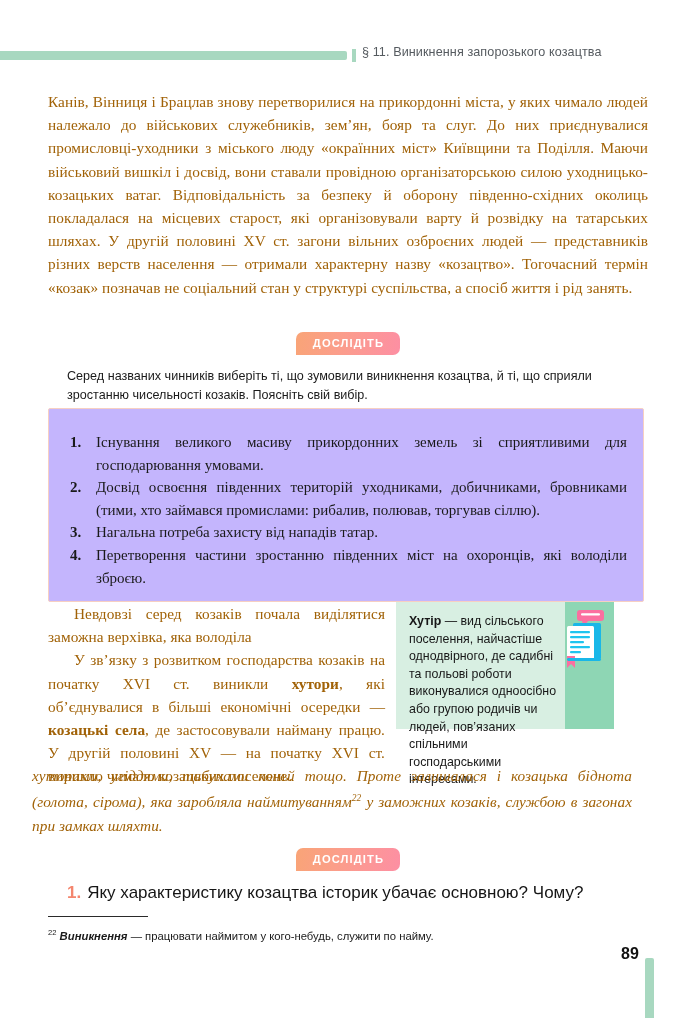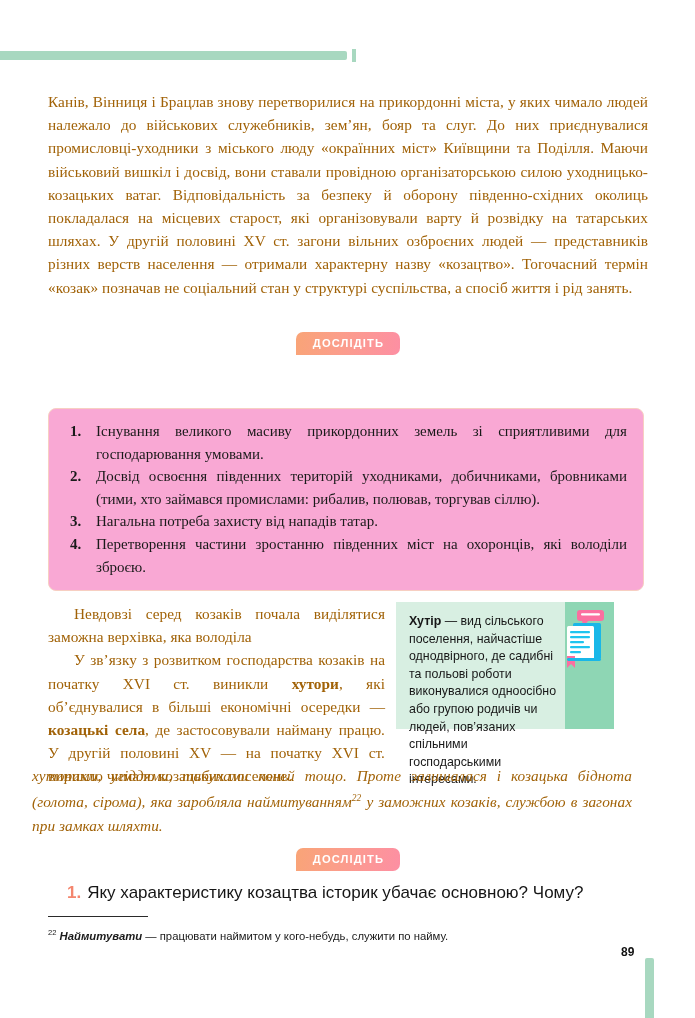--- a/index.html
+++ b/index.html
@@ -110,23 +110,23 @@
   }
 
   
   .list-box {
     position: absolute;
     left: 48px;
     top: 408px;
     width: 596px;
     box-sizing: border-box;
     border: 1.3px solid #f7cfc2;
-    border-radius: 8px;
-    padding: 11px 16px 12px 12px;
-    background: #f9a8d4;
+    border-radius: 2px;
+    padding: 22px 16px 12px 12px;
+    background: #c4b5fd;
   }
   ol.num-list {
     margin: 0;
     padding: 0;
     list-style: none;
     counter-reset: itm;
   }
   ol.num-list li {
     counter-increment: itm;
     position: relative;
@@ -244,21 +244,21 @@
   }
   .footnote-text i { font-style: italic; font-weight: bold; }
 
   
   .page-num {
     position: absolute;
     left: 621px;
     top: 945px;
     font-family: "Liberation Sans", sans-serif;
     font-weight: bold;
-    font-size: 12px;
+    font-size: 16px;
     color: #111111;
   }
   .page-bar {
     position: absolute;
     left: 645px;
     top: 958px;
     width: 9px;
     height: 60px;
     background: #a8d8c0;
     border-radius: 2px 2px 0 0;
@@ -266,29 +266,31 @@
 
   b.tight { font-weight: bold; }
   sup.fn { font-size: 9.5px; vertical-align: super; }
 </style>
 </head>
 <body>
 
 <div class="header">
   <div class="header-rule"></div>
   <div class="header-tick"></div>
+  <div class="header-title">§ 11. Виникнення запорозького козацтва</div>
 </div>
 
 <div class="body-text p-intro">Канів, Вінниця і Брацлав знову перетворилися на прикордонні міста, у яких чимало людей належало до військових служебників, зем’ян, бояр та слуг. До них приєднувалися промисловці-уходники з міського люду «окраїнних міст» Київщини та Поділля. Маючи військовий вишкіл і досвід, вони ставали провідною організаторською силою уходницько-козацьких ватаг. Відповідальність за безпеку й оборону південно-східних околиць покладалася на місцевих старост, які організовували варту й розвідку на татарських шляхах. У другій половині XV ст. загони вільних озброєних людей — представників різних верств населення  — отримали характерну назву «козацтво». Тогочасний термін «козак» позначав не соціальний стан у структурі суспільства, а спосіб життя і рід занять.</div>
 
 <div class="explore-block" style="left:48px; top:332px; width:600px;">
   <div class="explore-tab-wrap">
     <div class="explore-stem"></div>
     <div class="explore-tab">ДОСЛІДІТЬ</div>
   </div>
+  <div class="explore-body">Серед названих чинників виберіть ті, що зумовили виникнення козацтва, й ті, що сприяли зростанню чисельності козаків. Поясніть свій вибір.</div>
 </div>
 
 <div class="list-box">
   <ol class="num-list">
     <li>Існування великого масиву прикордонних земель зі сприятливими для господарювання умовами.</li>
     <li>Досвід освоєння південних територій уходниками, добичниками, бровниками (тими, хто займався промислами: рибалив, полював, торгував сіллю).</li>
     <li>Нагальна потреба захисту від нападів татар.</li>
     <li>Перетворення частини зростанню південних міст на охоронців, які володіли зброєю.</li>
   </ol>
 </div>
@@ -330,17 +332,17 @@
     <div class="explore-stem"></div>
     <div class="explore-tab">ДОСЛІДІТЬ</div>
   </div>
   <div class="explore2-list">
     <span class="explore2-num">1.</span><span>Яку характеристику козацтва історик убачає основною? Чому?</span>
   </div>
 </div>
 
 <div class="footnote">
   <div class="footnote-rule"></div>
-  <div class="footnote-text"><span class="sup">22</span> <i>Наймитувати</i><span> — працювати наймитом у кого-небудь, служити по найму.</span></div>
+  <div class="footnote-text"><span class="sup">22</span> <i>Виникнення</i><span> — працювати наймитом у кого-небудь, служити по найму.</span></div>
 </div>
 
 <div class="page-num">89</div>
 <div class="page-bar"></div>
 
 </body></html>

